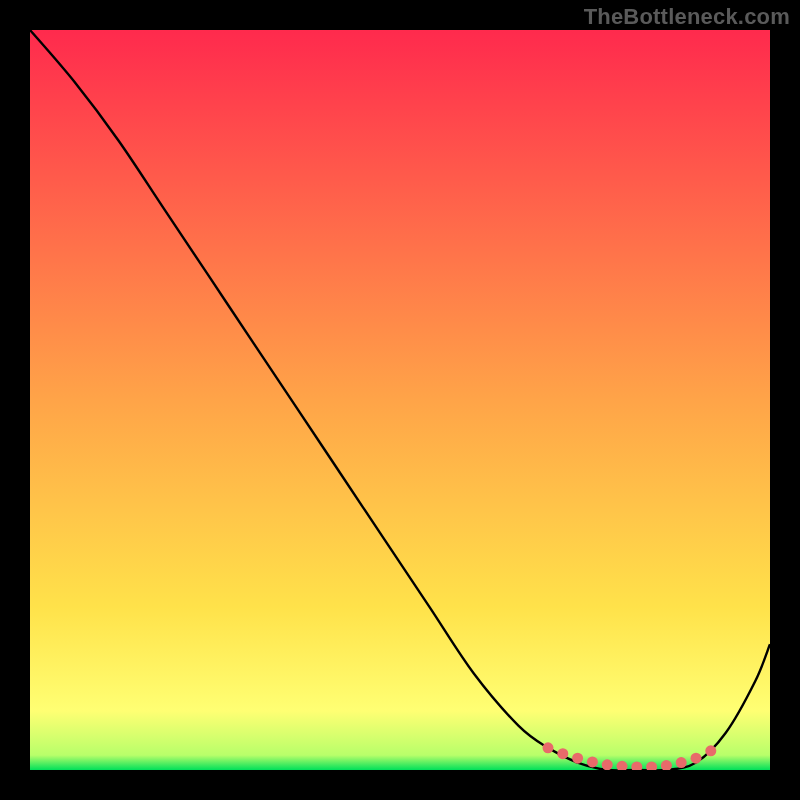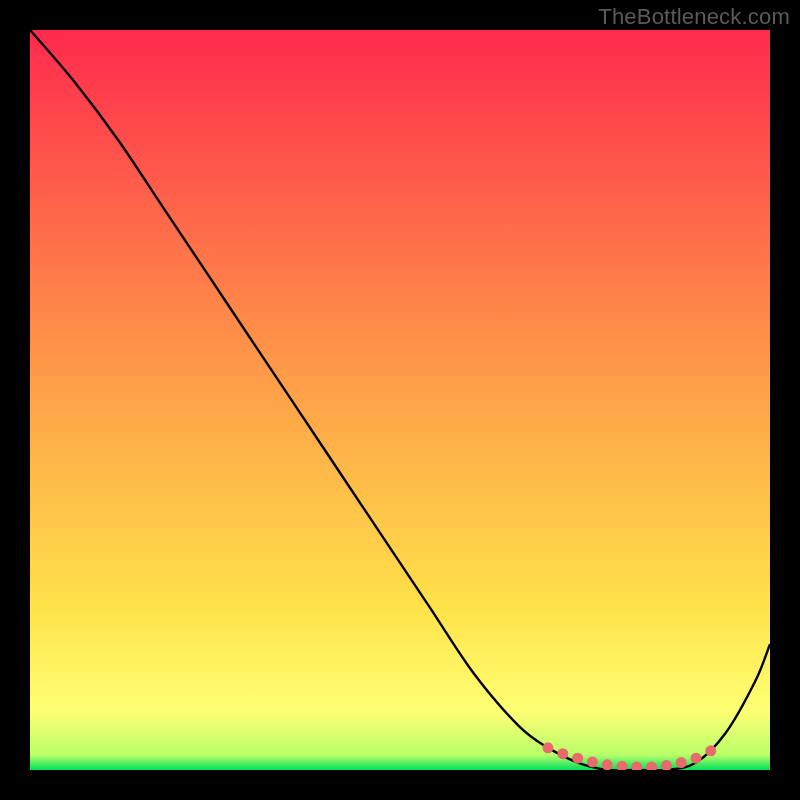--- a/index.html
+++ b/index.html
@@ -37,21 +37,21 @@
     top: 0;
     width: 100%;
     height: 100%;
   }
   .watermark {
     position: absolute;
     top: 4px;
     right: 10px;
     color: #5a5a5a;
     font-size: 22px;
-    font-weight: 400;
+    font-weight: 700;
     letter-spacing: 0.2px;
   }
 </style>
 </head>
 <body>
 
 <div class="stage">
 
   <div class="watermark">TheBottleneck.com</div>
 

